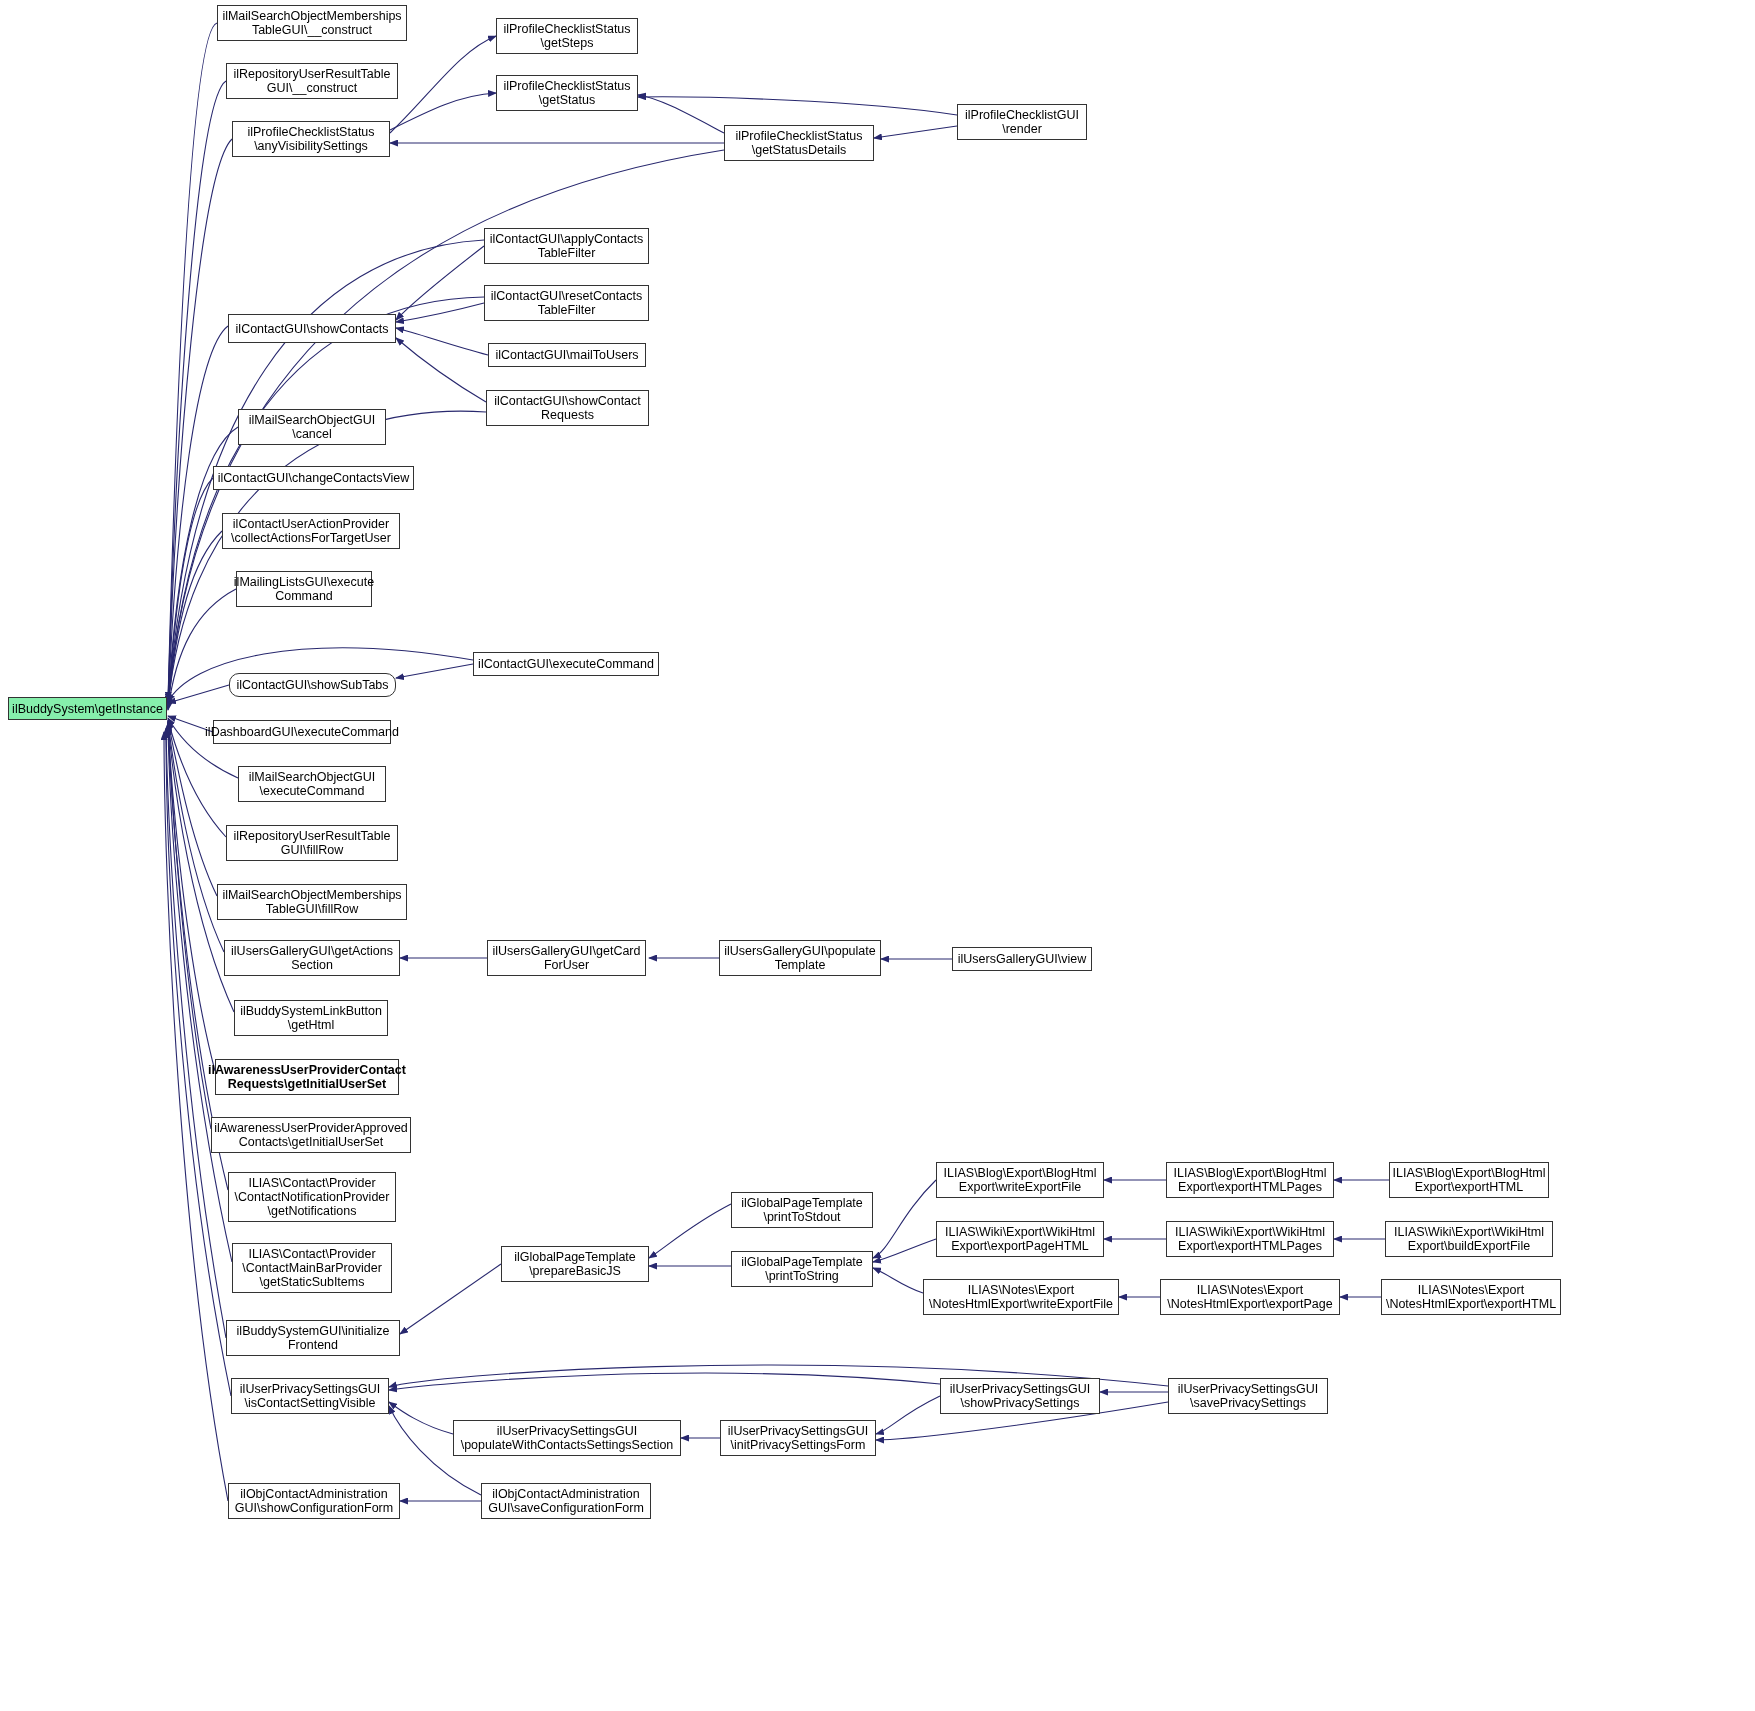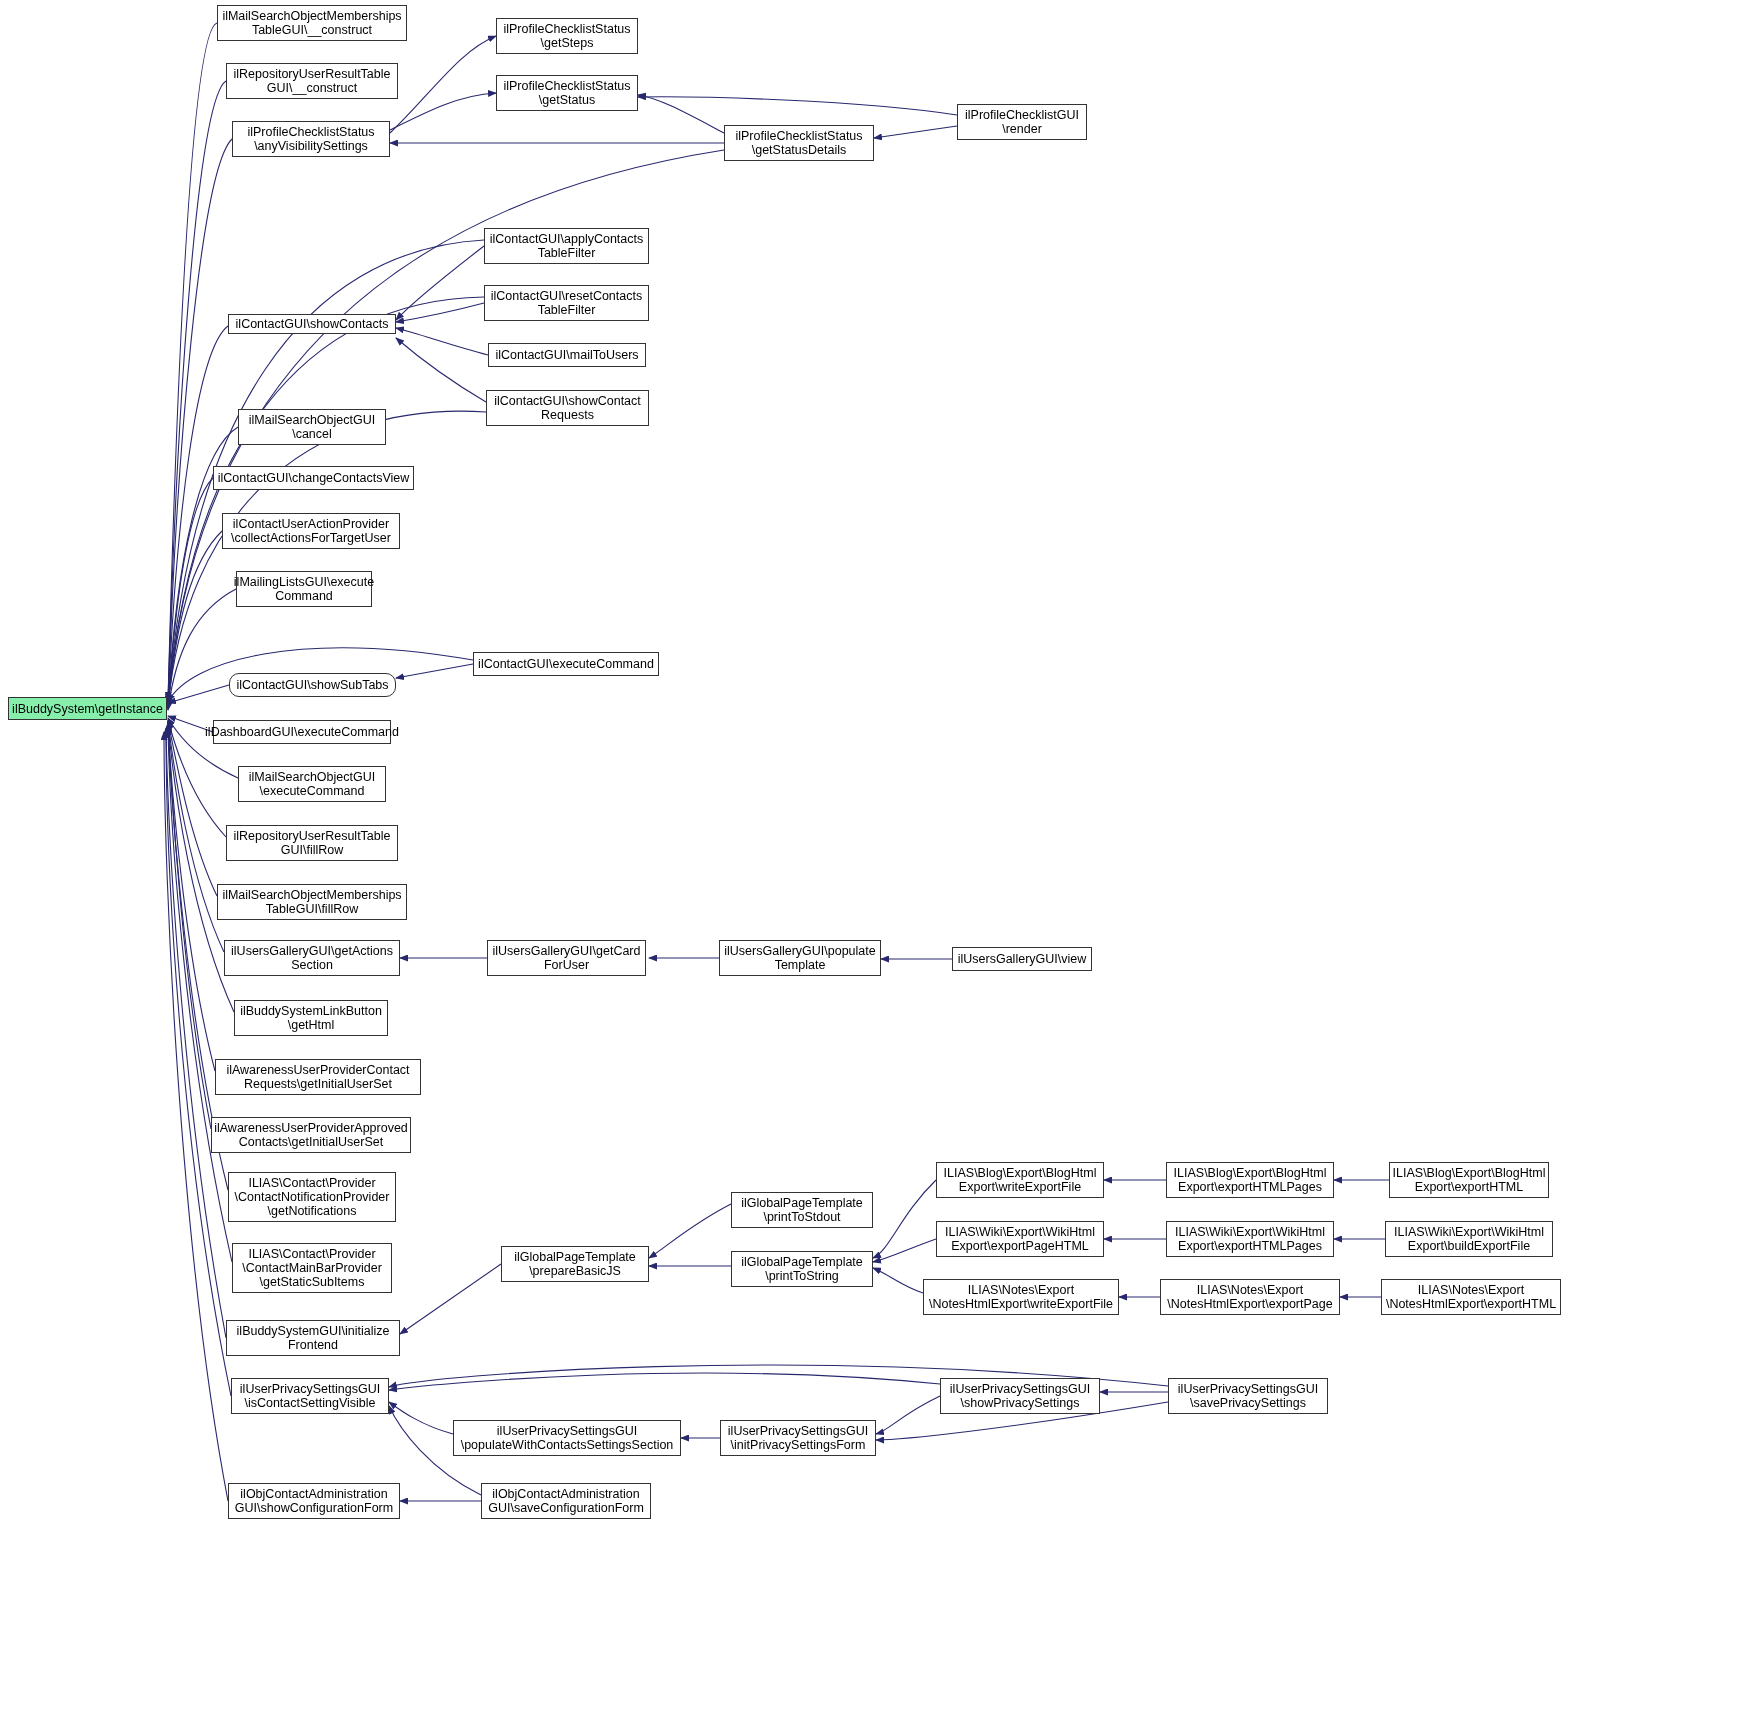--- a/index.html
+++ b/index.html
@@ -96,21 +96,21 @@
       <div class="node" style="left: 496px; top: 75px; width: 142px; height: 36px;">ilProfileChecklistStatus
 \getStatus</div>
       <div class="node" style="left: 724px; top: 125px; width: 150px; height: 36px;">ilProfileChecklistStatus
 \getStatusDetails</div>
       <div class="node" style="left: 957px; top: 104px; width: 130px; height: 36px;">ilProfileChecklistGUI
 \render</div>
       <div class="node" style="left: 484px; top: 228px; width: 165px; height: 36px;">ilContactGUI\applyContacts
 TableFilter</div>
       <div class="node" style="left: 484px; top: 285px; width: 165px; height: 36px;">ilContactGUI\resetContacts
 TableFilter</div>
-      <div class="node" style="left: 228px; top: 314px; width: 168px; height: 20px;">ilContactGUI\showContacts</div>
+      <div class="node" style="left: 228px; top: 314px; width: 168px; height: 29px;">ilContactGUI\showContacts</div>
       <div class="node" style="left: 488px; top: 343px; width: 158px; height: 24px;">ilContactGUI\mailToUsers</div>
       <div class="node" style="left: 486px; top: 390px; width: 163px; height: 36px;">ilContactGUI\showContact
 Requests</div>
       <div class="node" style="left: 238px; top: 409px; width: 148px; height: 36px;">ilMailSearchObjectGUI
 \cancel</div>
       <div class="node" style="left: 213px; top: 466px; width: 201px; height: 24px;">ilContactGUI\changeContactsView</div>
       <div class="node" style="left: 222px; top: 513px; width: 178px; height: 36px;">ilContactUserActionProvider
 \collectActionsForTargetUser</div>
       <div class="node" style="left: 236px; top: 571px; width: 136px; height: 36px;">ilMailingListsGUI\execute
 Command</div>
@@ -125,21 +125,21 @@
 TableGUI\fillRow</div>
       <div class="node" style="left: 224px; top: 940px; width: 176px; height: 36px;">ilUsersGalleryGUI\getActions
 Section</div>
       <div class="node" style="left: 487px; top: 940px; width: 159px; height: 36px;">ilUsersGalleryGUI\getCard
 ForUser</div>
       <div class="node" style="left: 719px; top: 940px; width: 162px; height: 36px;">ilUsersGalleryGUI\populate
 Template</div>
       <div class="node" style="left: 952px; top: 947px; width: 140px; height: 24px;">ilUsersGalleryGUI\view</div>
       <div class="node" style="left: 234px; top: 1000px; width: 154px; height: 36px;">ilBuddySystemLinkButton
 \getHtml</div>
-      <div class="node" style="left: 215px; top: 1059px; width: 206px; height: 36px;">ilAwarenessUserProviderContact
+      <div class="node" style="left: 215px; top: 1059px; width: 184px; height: 36px; font-weight: bold;">ilAwarenessUserProviderContact
 Requests\getInitialUserSet</div>
       <div class="node" style="left: 211px; top: 1117px; width: 200px; height: 36px;">ilAwarenessUserProviderApproved
 Contacts\getInitialUserSet</div>
       <div class="node" style="left: 228px; top: 1172px; width: 168px; height: 50px;">ILIAS\Contact\Provider
 \ContactNotificationProvider
 \getNotifications</div>
       <div class="node" style="left: 232px; top: 1243px; width: 160px; height: 50px;">ILIAS\Contact\Provider
 \ContactMainBarProvider
 \getStaticSubItems</div>
       <div class="node" style="left: 226px; top: 1320px; width: 174px; height: 36px;">ilBuddySystemGUI\initialize

